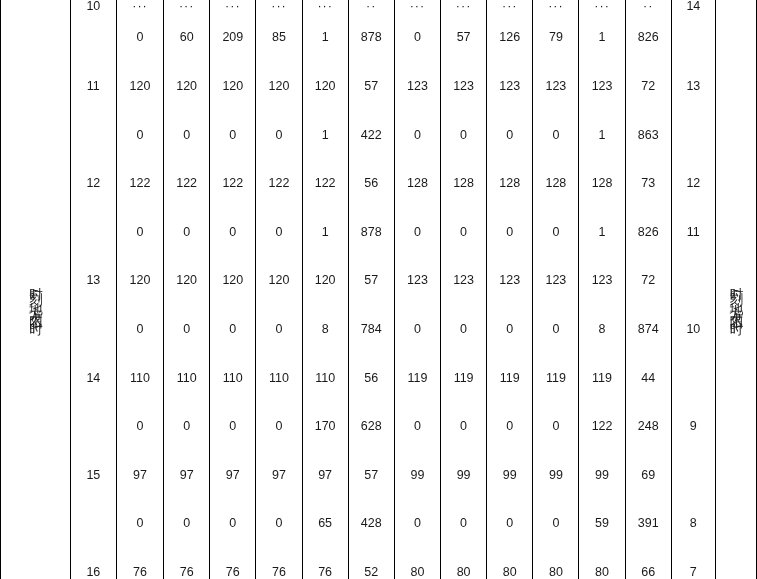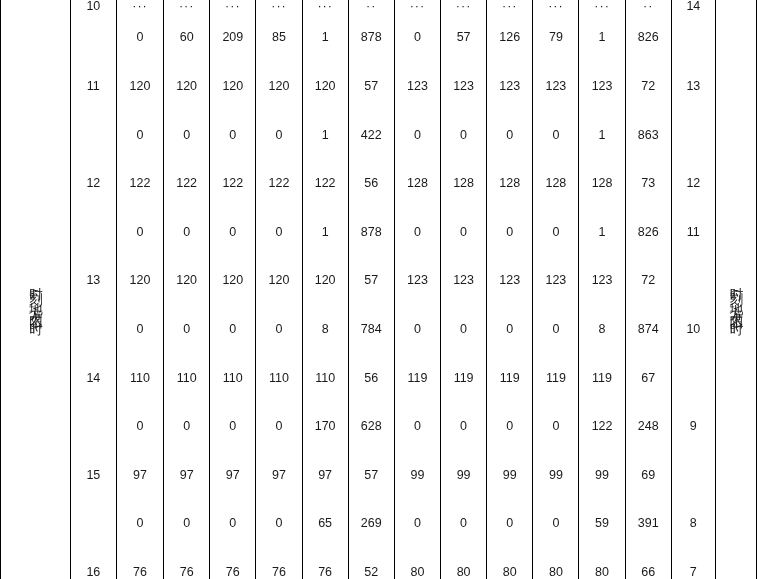--- a/index.html
+++ b/index.html
@@ -257,21 +257,21 @@
       <td>110</td>
       <td>110</td>
       <td>110</td>
       <td>110</td>
       <td>56</td>
       <td>119</td>
       <td>119</td>
       <td>119</td>
       <td>119</td>
       <td>119</td>
-      <td>67</td>
+      <td>44</td>
       <td></td>
     </tr>
 
     <tr class="datarow">
       <td></td>
       <td>0</td>
       <td>0</td>
       <td>0</td>
       <td>0</td>
       <td>170</td>
@@ -302,21 +302,21 @@
       <td></td>
     </tr>
 
     <tr class="datarow">
       <td></td>
       <td>0</td>
       <td>0</td>
       <td>0</td>
       <td>0</td>
       <td>65</td>
-      <td>269</td>
+      <td>428</td>
       <td>0</td>
       <td>0</td>
       <td>0</td>
       <td>0</td>
       <td>59</td>
       <td>391</td>
       <td class="hourcol">8</td>
     </tr>
 
     <tr class="datarow">

